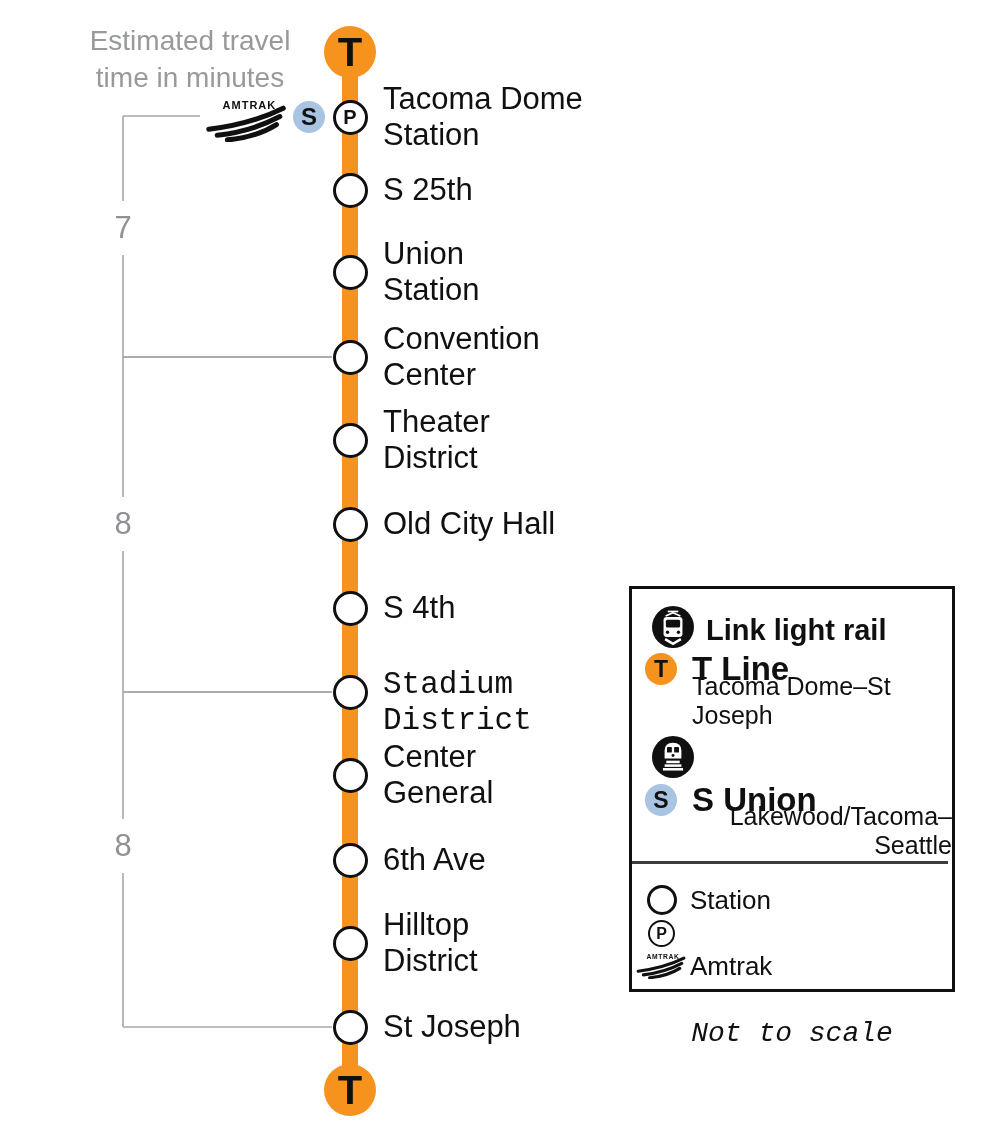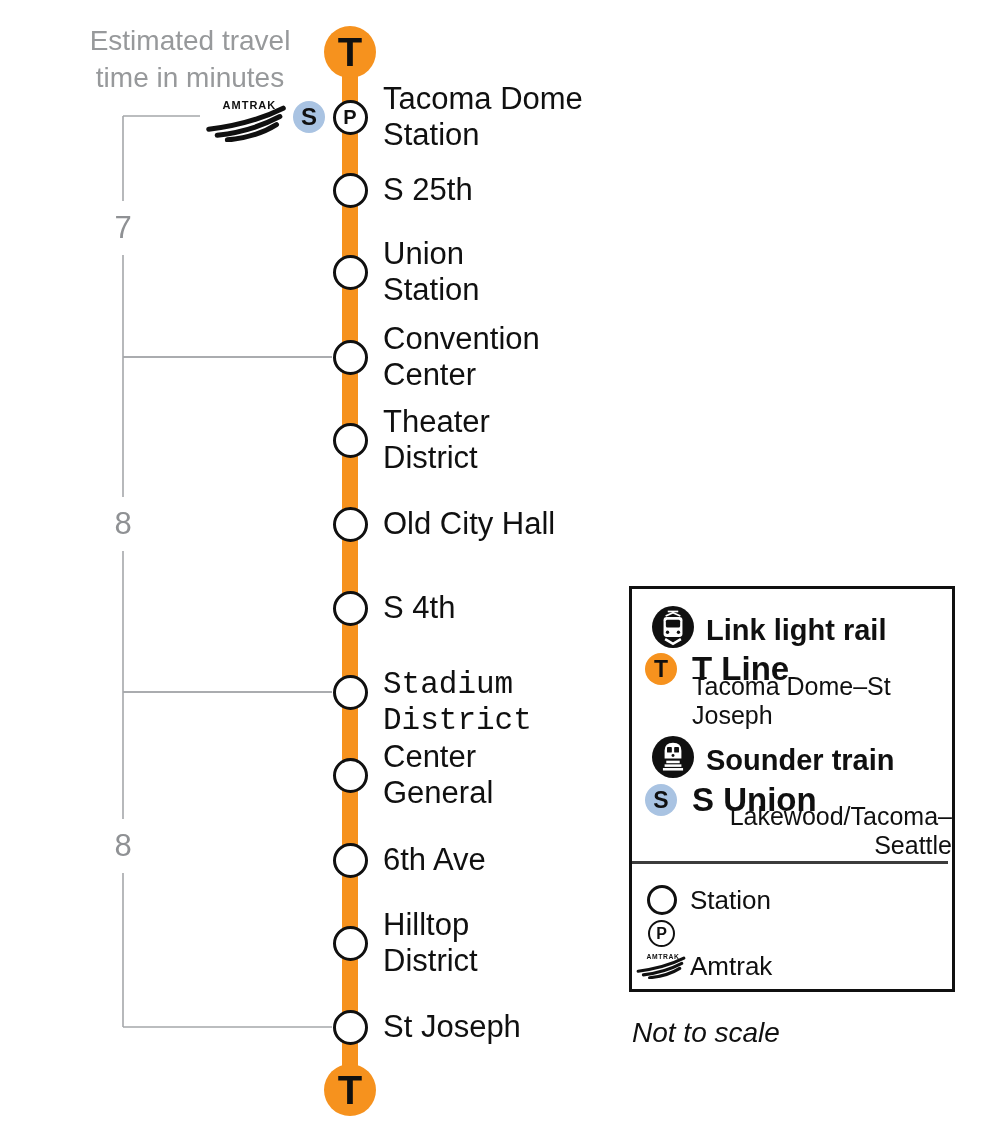--- a/index.html
+++ b/index.html
@@ -44,21 +44,21 @@
   .badge-sm{position:absolute;width:32px;height:32px;border-radius:50%;
             display:flex;align-items:center;justify-content:center;font-weight:bold;font-size:23px;}
   .lg-station{position:absolute;width:30px;height:30px;box-sizing:border-box;border:3px solid var(--ink);
               border-radius:50%;background:#fff;display:flex;align-items:center;justify-content:center;}
   .lg-pstation{position:absolute;width:27px;height:27px;box-sizing:border-box;border:2.5px solid var(--ink);
                border-radius:50%;background:#fff;display:flex;align-items:center;justify-content:center;
                font-weight:bold;font-size:16px;}
   .lg-divider{position:absolute;left:0;top:272px;width:316px;height:3px;background:#3C3C3C;}
   .amtrak-legend{position:absolute;left:3px;top:363px;width:52px;height:27px;}
   .scale-note{position:absolute;left:0;top:444px;width:100%;transform:translateY(-50%);
-              text-align:left;font-style:italic;font-size:28px;font-weight:500;}
+              text-align:center;font-style:italic;font-size:28px;font-weight:500;font-family:Liberation Mono, monospace;}
 </style>
 </head>
 <body>
 
 <div class="canvas">
 
   <div class="caption">Estimated travel time in minutes</div>
 
   <svg id="bracket-svg" class="layer" xmlns="http://www.w3.org/2000/svg" viewBox="0 0 1000 1126">
       <line x1="123" y1="116" x2="200" y2="116" class="bracket-line"></line>
@@ -147,21 +147,20 @@
     <svg class="mode-icon" style="left:20px;top:147px;" viewBox="0 0 40 40" xmlns="http://www.w3.org/2000/svg">
       <circle cx="20" cy="20" r="20" fill="#101010"></circle>
       <path d="M12,21.5 L12,14 Q12,6.5 20,6.5 Q28,6.5 28,14 L28,21.5 Z" fill="#fff"></path>
       <rect x="14.3" y="10.5" width="4.6" height="5.2" rx="0.8" fill="#101010"></rect>
       <rect x="21.1" y="10.5" width="4.6" height="5.2" rx="0.8" fill="#101010"></rect>
       <circle cx="20" cy="18.6" r="1.4" fill="#101010"></circle>
       <rect x="13.6" y="23.5" width="12.8" height="2.4" fill="#fff"></rect>
       <rect x="12" y="27" width="16" height="2.4" fill="#fff"></rect>
       <rect x="10.4" y="30.5" width="19.2" height="2.4" fill="#fff"></rect>
     </svg>
-    <div class="lg lg-head" style="left:74px;top:171px;">Sounder train</div>
 
     <div class="badge-sm" style="left:13px;top:195px;background:var(--sblue);">S</div>
     <div class="lg lg-sub" style="left:60px;top:211px;">S Union</div>
     <div class="lg lg-route" style="left:60px;top:242px;text-align:right;">Lakewood/Tacoma–Seattle</div>
 
     <div class="lg-divider"></div>
 
     <div class="lg-station" style="left:15px;top:296px;"></div>
     <div class="lg lg-plain" style="left:58px;top:311px;">Station</div>
 

